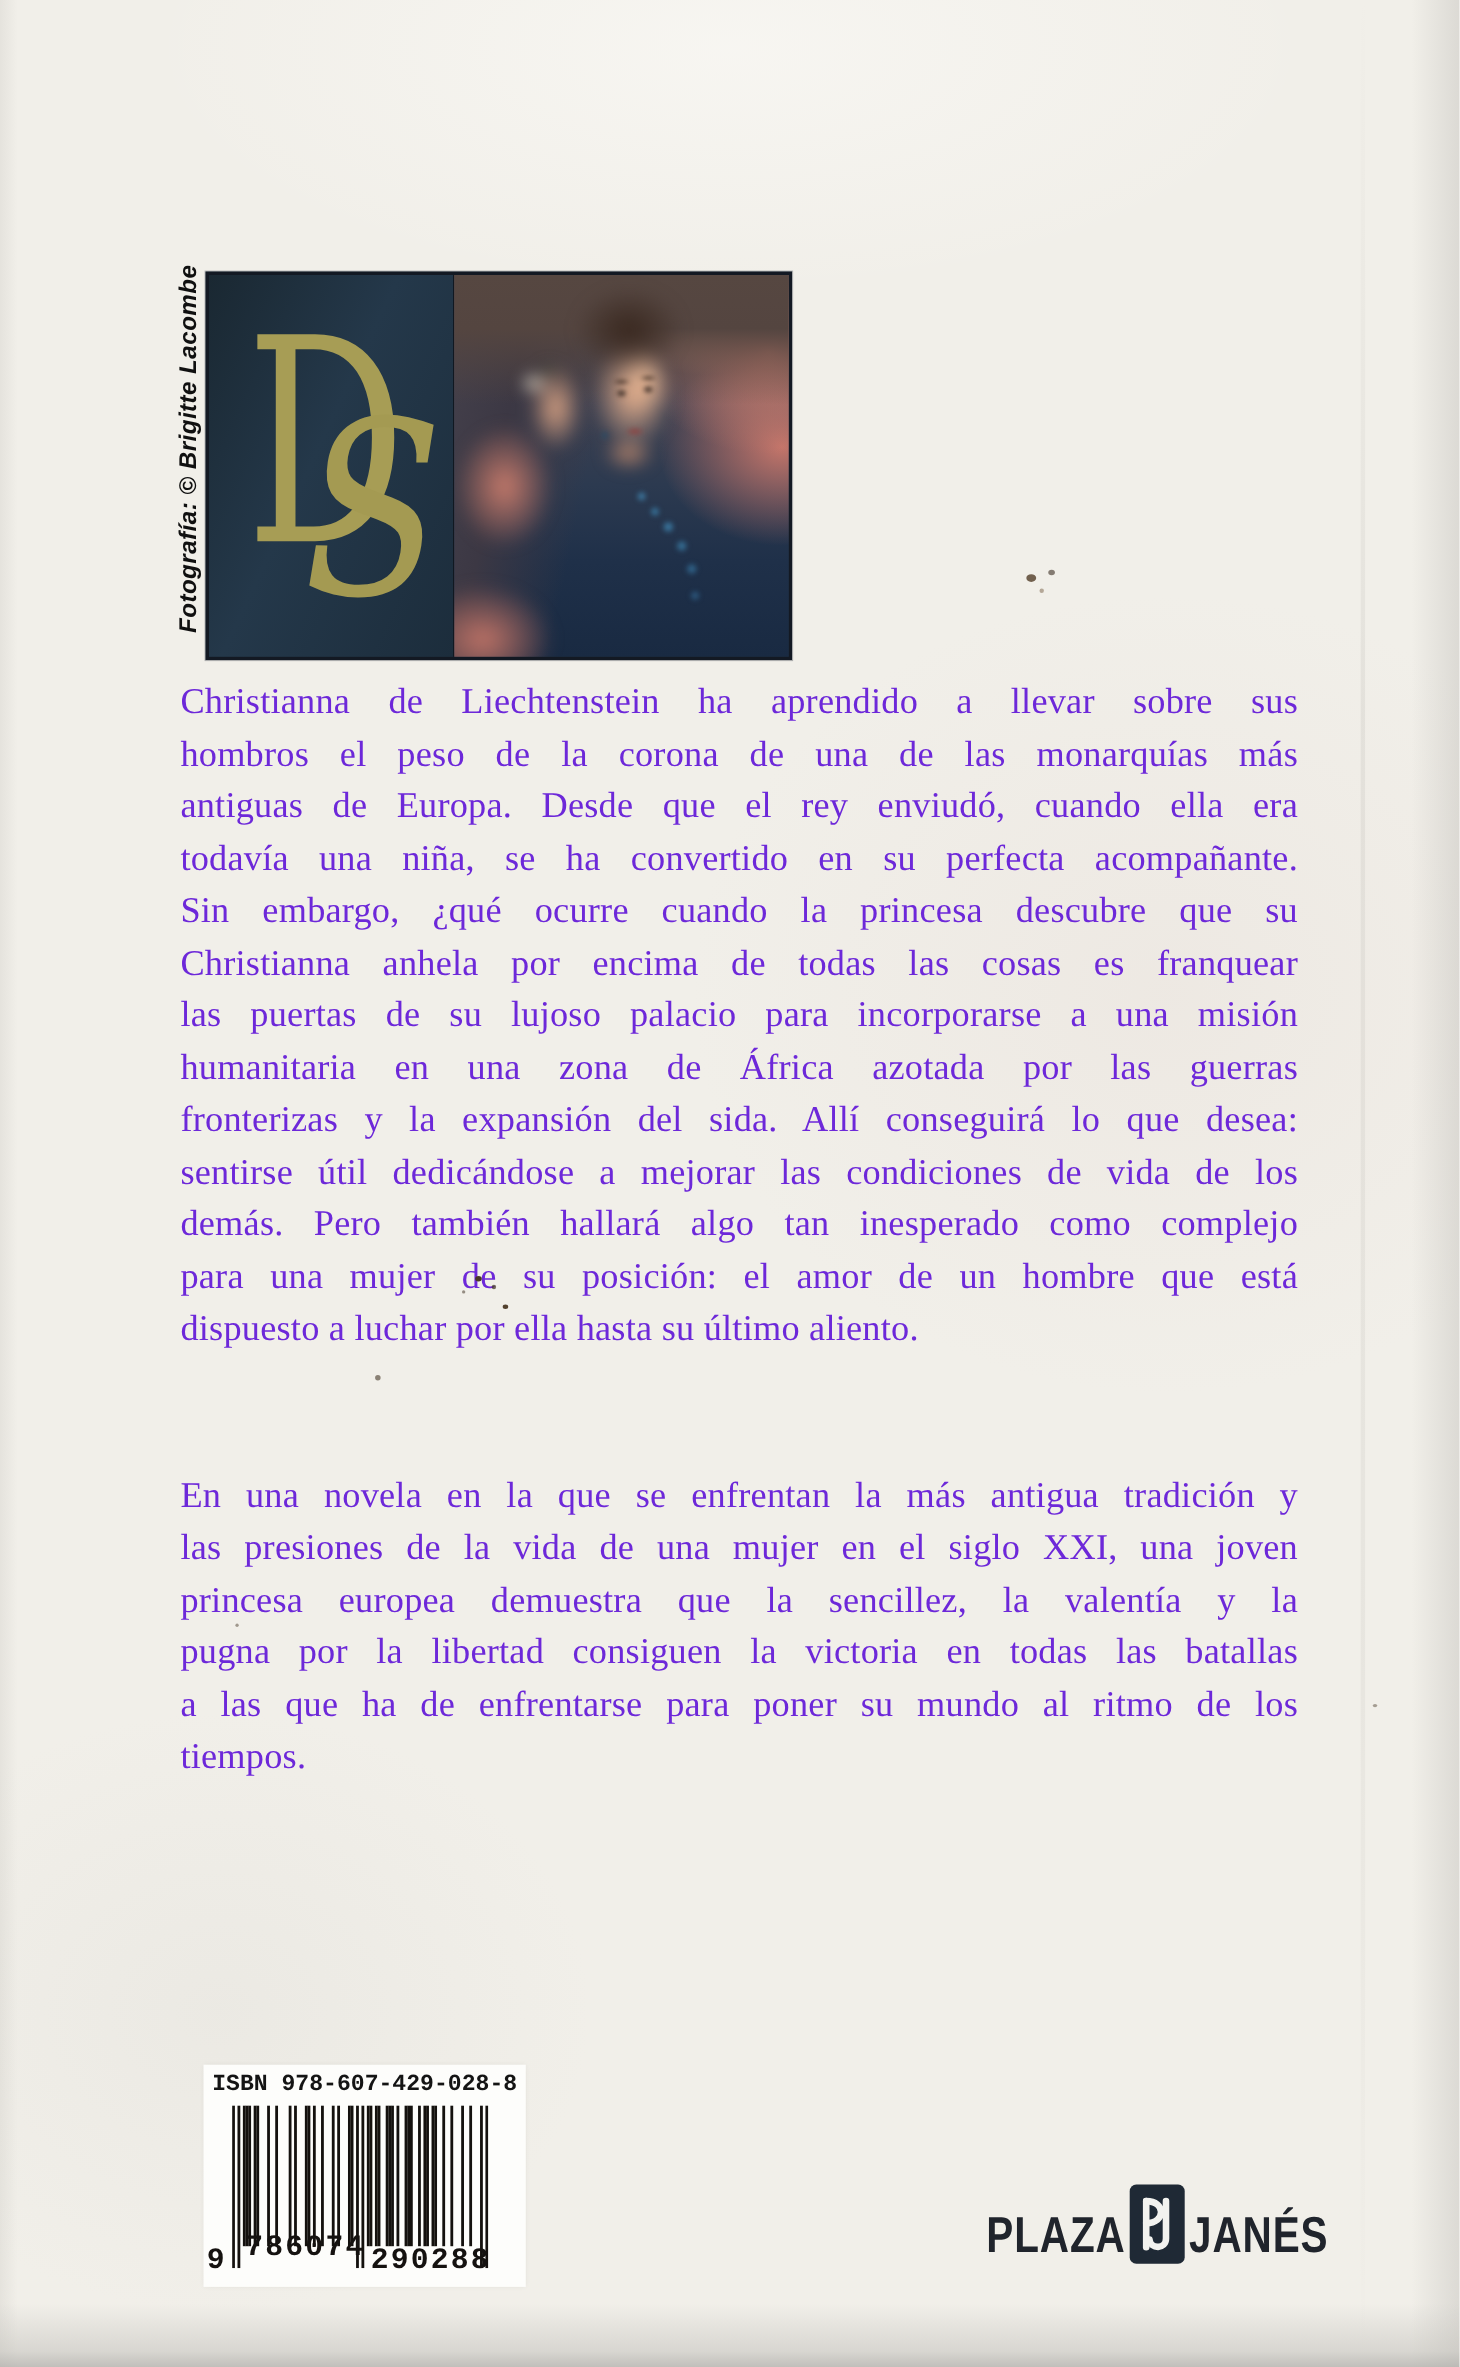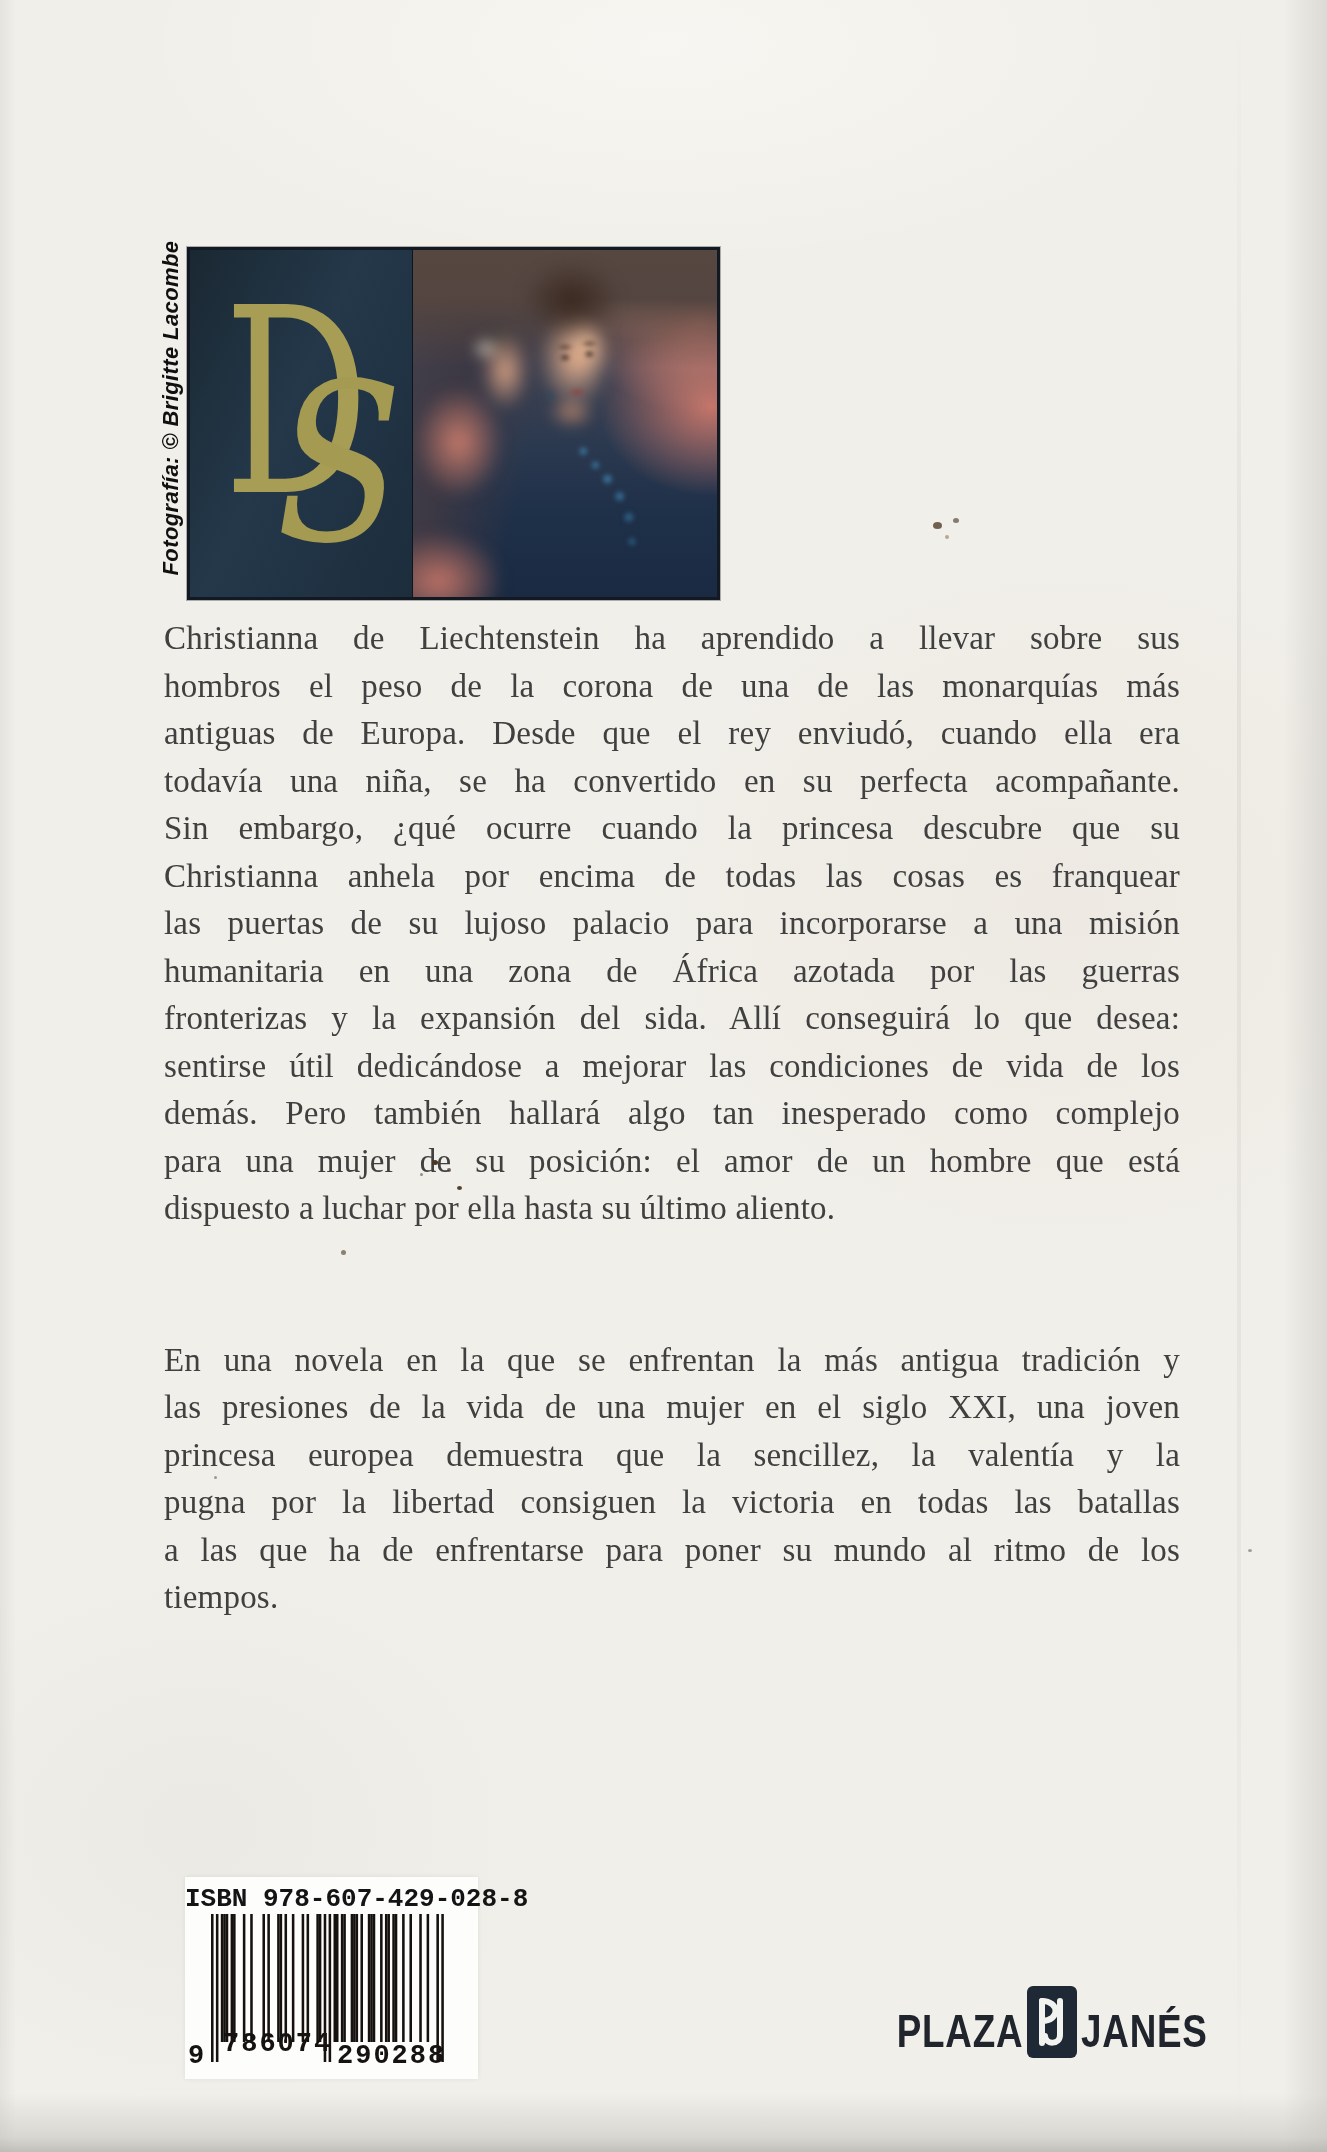--- a/index.html
+++ b/index.html
@@ -60,30 +60,30 @@
     radial-gradient(8px 8px at 71% 77%,#346f99,transparent 80%),
     radial-gradient(7px 7px at 72% 84%,#2f6088,transparent 80%);}
 
   .credit{position:absolute;left:158px;top:578px;width:340px;transform-origin:0 0;
     transform:rotate(-90deg);font-family:"Liberation Sans",sans-serif;font-weight:700;
     font-style:italic;font-size:22px;letter-spacing:0.4px;color:#101010;white-space:nowrap;
     text-align:center;}
 
   
   .synopsis{position:absolute;left:164px;top:615px;width:1016px;font-size:33px;
-    line-height:47.5px;color:#404040;letter-spacing:0.2px;}
+    line-height:47.5px;color:#6d28d9;letter-spacing:0.2px;}
   .para + .para{margin-top:104px;}
   .tline{height:47.5px;white-space:nowrap;overflow:hidden;text-align:justify;text-align-last:justify;}
   .tline-last{text-align-last:left;}
 
   
   .isbn-box{position:absolute;left:185px;top:1877px;width:293px;height:202px;background:#fdfdfb;
     box-shadow:0 0 5px rgba(0,0,0,0.07);}
   .isbn-label{position:absolute;left:0;top:7px;width:100%;text-align:center;
-    font-family:"Liberation Mono",monospace;font-weight:700;font-size:26px;color:#141414;white-space:nowrap;}
+    font-family:"Liberation Mono",monospace;font-weight:700;font-size:21px;color:#141414;white-space:nowrap;}
   #barcode{position:absolute;left:26px;top:37px;}
   .bc-digit{position:absolute;font-family:"Liberation Mono",monospace;font-weight:700;
     font-size:27px;color:#151210;letter-spacing:2px;white-space:nowrap;}
   .bc-lead{left:3px;top:164px;}
   .bc-left{left:38px;top:152px;width:100px;}
   .bc-right{left:152px;top:164px;width:100px;text-align:center;}
 
   
   .publisher{position:absolute;left:865px;top:1982px;height:76px;display:flex;align-items:flex-end;}
   .pub-name{font-family:"Liberation Sans",sans-serif;font-weight:700;font-size:46px;color:#20242c;

